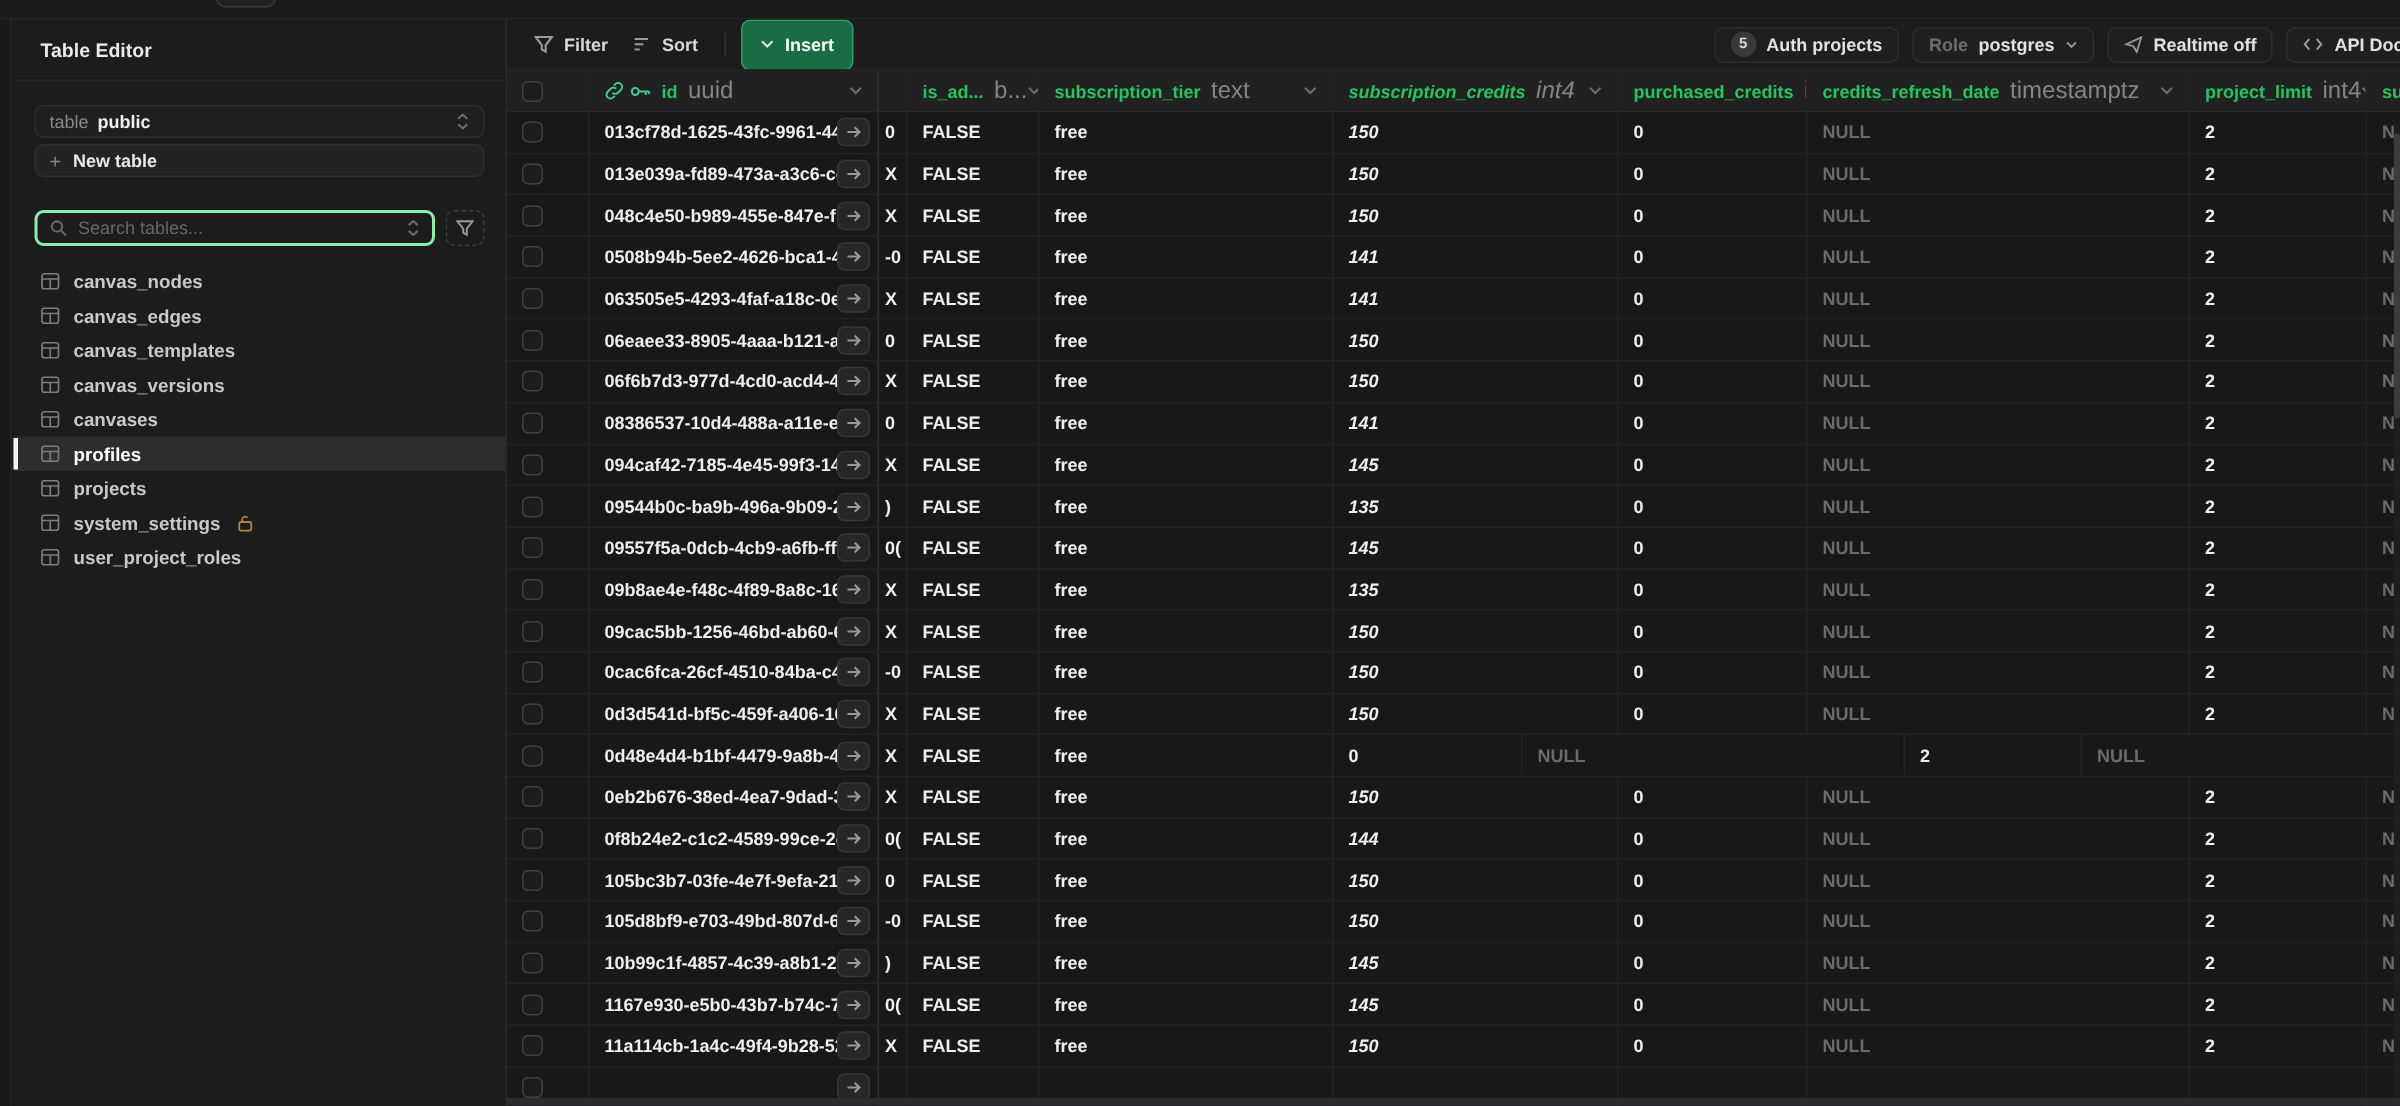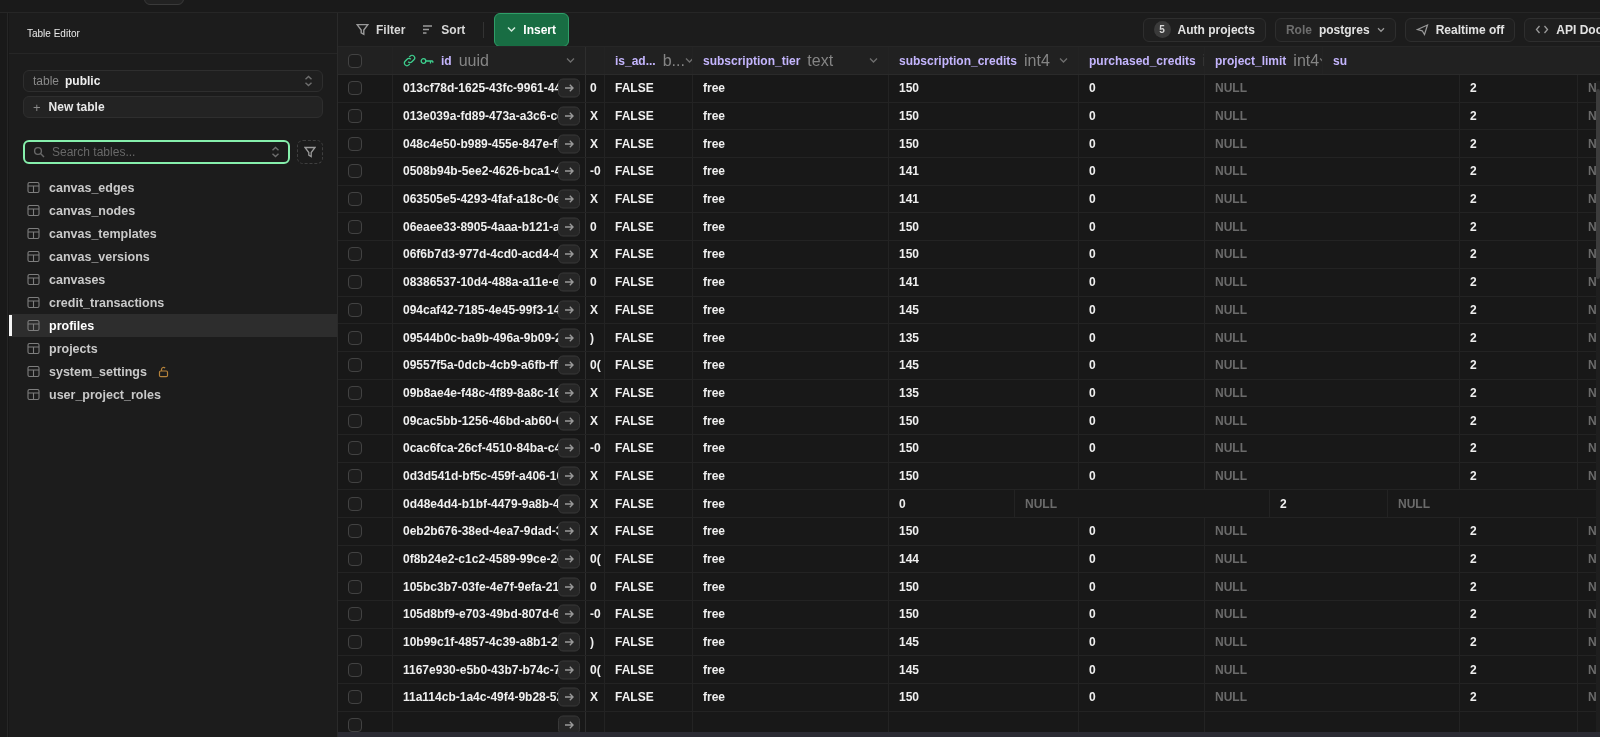--- a/index.html
+++ b/index.html
@@ -13,21 +13,21 @@
     border:1px solid #3a3a3a; background:#222; border-radius:0 0 6px 6px; }
 
   
   .left-rail { position:absolute; left:0; top:13px; bottom:0; width:8px;
     background:#191919; border-right:1px solid #262626; }
 
   
   .sidebar { position:absolute; left:9px; top:13px; bottom:0; width:329px;
     background:#1c1c1c; border-right:1px solid #2a2a2a; }
   .sb-title { height:41px; display:flex; align-items:center; padding-left:18px;
-    border-bottom:1px solid #262626; font-size:10px; font-weight:normal; color:#eaeaea; }
+    border-bottom:1px solid #262626; font-size:13px; font-weight:bold; color:#eaeaea; }
   .sb-controls { padding:16px 14px 6px 14px; }
   .sb-select { height:22px; display:flex; align-items:center; gap:6px;
     background:#1f1f1f; border:1px solid #2e2e2e; border-radius:6px; padding:0 9px;
     font-size:12px; cursor:pointer; }
   .sb-select .lbl { color:#8a8a8a; }
   .sb-select .val { color:#efefef; font-weight:bold; }
   .sb-select .updown { margin-left:auto; color:#6e6e6e; display:flex; }
   .sb-newtable { height:22px; margin-top:4px; display:flex; align-items:center; gap:8px;
     background:#232323; border:1px solid #2e2e2e; border-radius:6px; padding:0 9px;
     font-size:12px; font-weight:bold; color:#e8e8e8; cursor:pointer; }
@@ -81,26 +81,26 @@
     display:flex; font-size:12px; }
   .g-row { height:27.7px; border-bottom:1px solid #232323; display:flex;
     font-size:12px; background:#181818; }
   .cell { display:flex; align-items:center; padding:0 10px; border-right:1px solid #232323;
     overflow:hidden; white-space:nowrap; position:relative; flex:0 0 auto; }
   .c-check  { width:55px; }
   .c-id     { width:193px; border-right:1px solid #2e2e2e; }
   .c-frag   { width:19px; padding:0 0 0 4px; }
   .c-admin  { width:88px; }
   .c-tier   { width:196px; }
-  .c-subcred{ width:190px; }
+  .c-subcred{ width:190px;font-style:italic; }
   .c-purch  { width:126px; }
   .c-refresh{ width:255px; }
   .c-limit  { width:118px; }
   .c-last   { width:120px; border-right:none; }
-  .hname { font-weight:bold; color:#c4b5fd; }
+  .hname { font-weight:bold; color:#22c55e; }
   .htype { color:#858585; font-size:16px; margin-left:7px; }
   .hchev { margin-left:auto; color:#6e6e6e; display:flex; }
   .hicons { display:flex; gap:4px; margin-right:7px; color:#3ecf8e; align-items:center; }
   .checkbox { width:14px; height:14px; border:1px solid #424242; border-radius:4px;
     background:#1d1d1d; cursor:pointer; }
   .v { font-weight:bold; color:#efefef; }
   .v-null { font-weight:bold; color:#6b6b6b; }
   .expand-btn { position:absolute; right:5px; top:50%; transform:translateY(-50%);
     width:22px; height:19px; background:#262626; border:1px solid #383838; border-radius:5px;
     display:flex; align-items:center; justify-content:center; color:#9a9a9a; cursor:pointer; }
@@ -165,32 +165,32 @@
   </div>
 
   <div class="sb-list" id="table-list">
   <div class="sb-item">
     <span class="tbl-icon">
       <svg width="13" height="13" viewBox="0 0 13 13" fill="none" stroke="currentColor" stroke-width="1.1">
             <rect x="1" y="1.5" width="11" height="10" rx="1.5"></rect>
             <path d="M1 5h11M6.5 5v6.5"></path>
           </svg>
     </span>
-    <span>canvas_edges</span>
+    <span>canvas_nodes</span>
 
   </div>
 
   <div class="sb-item">
     <span class="tbl-icon">
       <svg width="13" height="13" viewBox="0 0 13 13" fill="none" stroke="currentColor" stroke-width="1.1">
             <rect x="1" y="1.5" width="11" height="10" rx="1.5"></rect>
             <path d="M1 5h11M6.5 5v6.5"></path>
           </svg>
     </span>
-    <span>canvas_nodes</span>
+    <span>canvas_edges</span>
 
   </div>
 
   <div class="sb-item">
     <span class="tbl-icon">
       <svg width="13" height="13" viewBox="0 0 13 13" fill="none" stroke="currentColor" stroke-width="1.1">
             <rect x="1" y="1.5" width="11" height="10" rx="1.5"></rect>
             <path d="M1 5h11M6.5 5v6.5"></path>
           </svg>
     </span>
@@ -213,30 +213,20 @@
     <span class="tbl-icon">
       <svg width="13" height="13" viewBox="0 0 13 13" fill="none" stroke="currentColor" stroke-width="1.1">
             <rect x="1" y="1.5" width="11" height="10" rx="1.5"></rect>
             <path d="M1 5h11M6.5 5v6.5"></path>
           </svg>
     </span>
     <span>canvases</span>
 
   </div>
 
-  <div class="sb-item">
-    <span class="tbl-icon">
-      <svg width="13" height="13" viewBox="0 0 13 13" fill="none" stroke="currentColor" stroke-width="1.1">
-            <rect x="1" y="1.5" width="11" height="10" rx="1.5"></rect>
-            <path d="M1 5h11M6.5 5v6.5"></path>
-          </svg>
-    </span>
-    <span>credit_transactions</span>
-
-  </div>
 
   <div class="sb-item selected">
     <span class="tbl-icon">
       <svg width="13" height="13" viewBox="0 0 13 13" fill="none" stroke="currentColor" stroke-width="1.1">
             <rect x="1" y="1.5" width="11" height="10" rx="1.5"></rect>
             <path d="M1 5h11M6.5 5v6.5"></path>
           </svg>
     </span>
     <span>profiles</span>
 
@@ -393,20 +383,29 @@
           <svg width="9" height="7" viewBox="0 0 9 7" fill="none" stroke="currentColor" stroke-width="1.3">
               <path d="M1 1.5 4.5 5 8 1.5"></path>
             </svg>
         </span>
       </div>
       <div class="cell c-purch">
         <span class="hname">purchased_credits</span>
         <span class="htype">int4</span>
 
       </div>
+      <div class="cell c-refresh">
+        <span class="hname">credits_refresh_date</span>
+        <span class="htype">timestamptz</span>
+        <span class="hchev">
+          <svg width="9" height="7" viewBox="0 0 9 7" fill="none" stroke="currentColor" stroke-width="1.3">
+              <path d="M1 1.5 4.5 5 8 1.5"></path>
+            </svg>
+        </span>
+      </div>
       <div class="cell c-limit">
         <span class="hname">project_limit</span>
         <span class="htype">int4</span>
         <span class="hchev">
           <svg width="9" height="7" viewBox="0 0 9 7" fill="none" stroke="currentColor" stroke-width="1.3">
               <path d="M1 1.5 4.5 5 8 1.5"></path>
             </svg>
         </span>
       </div>
       <div class="cell c-last">

